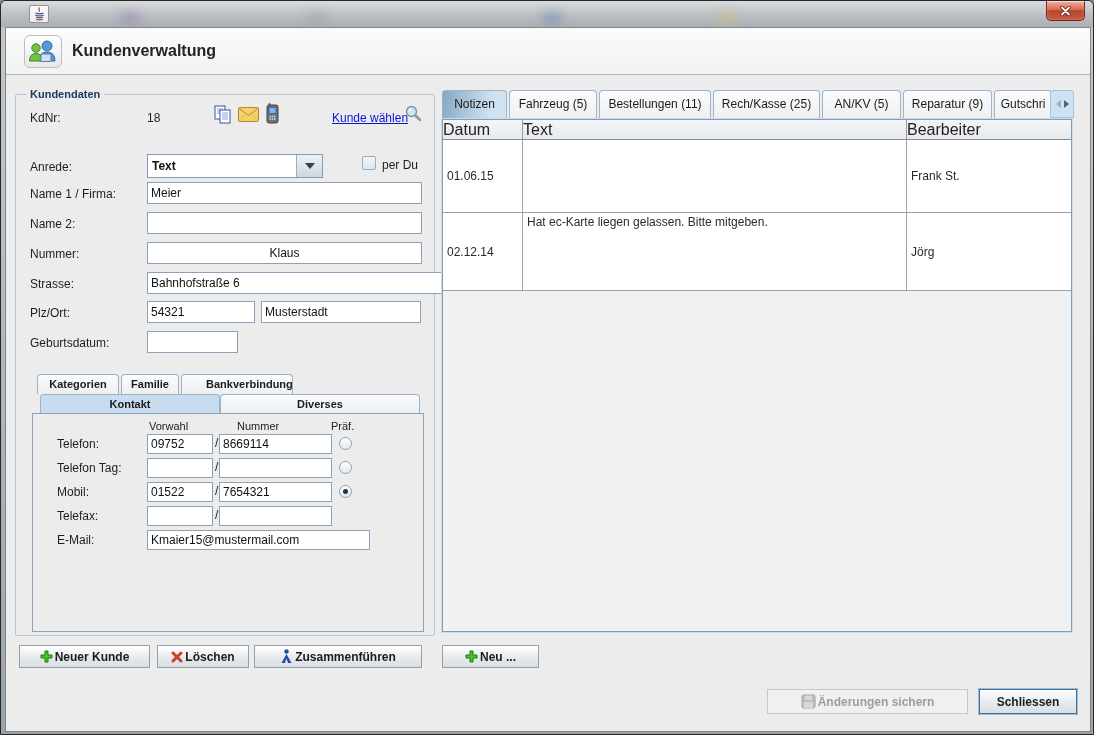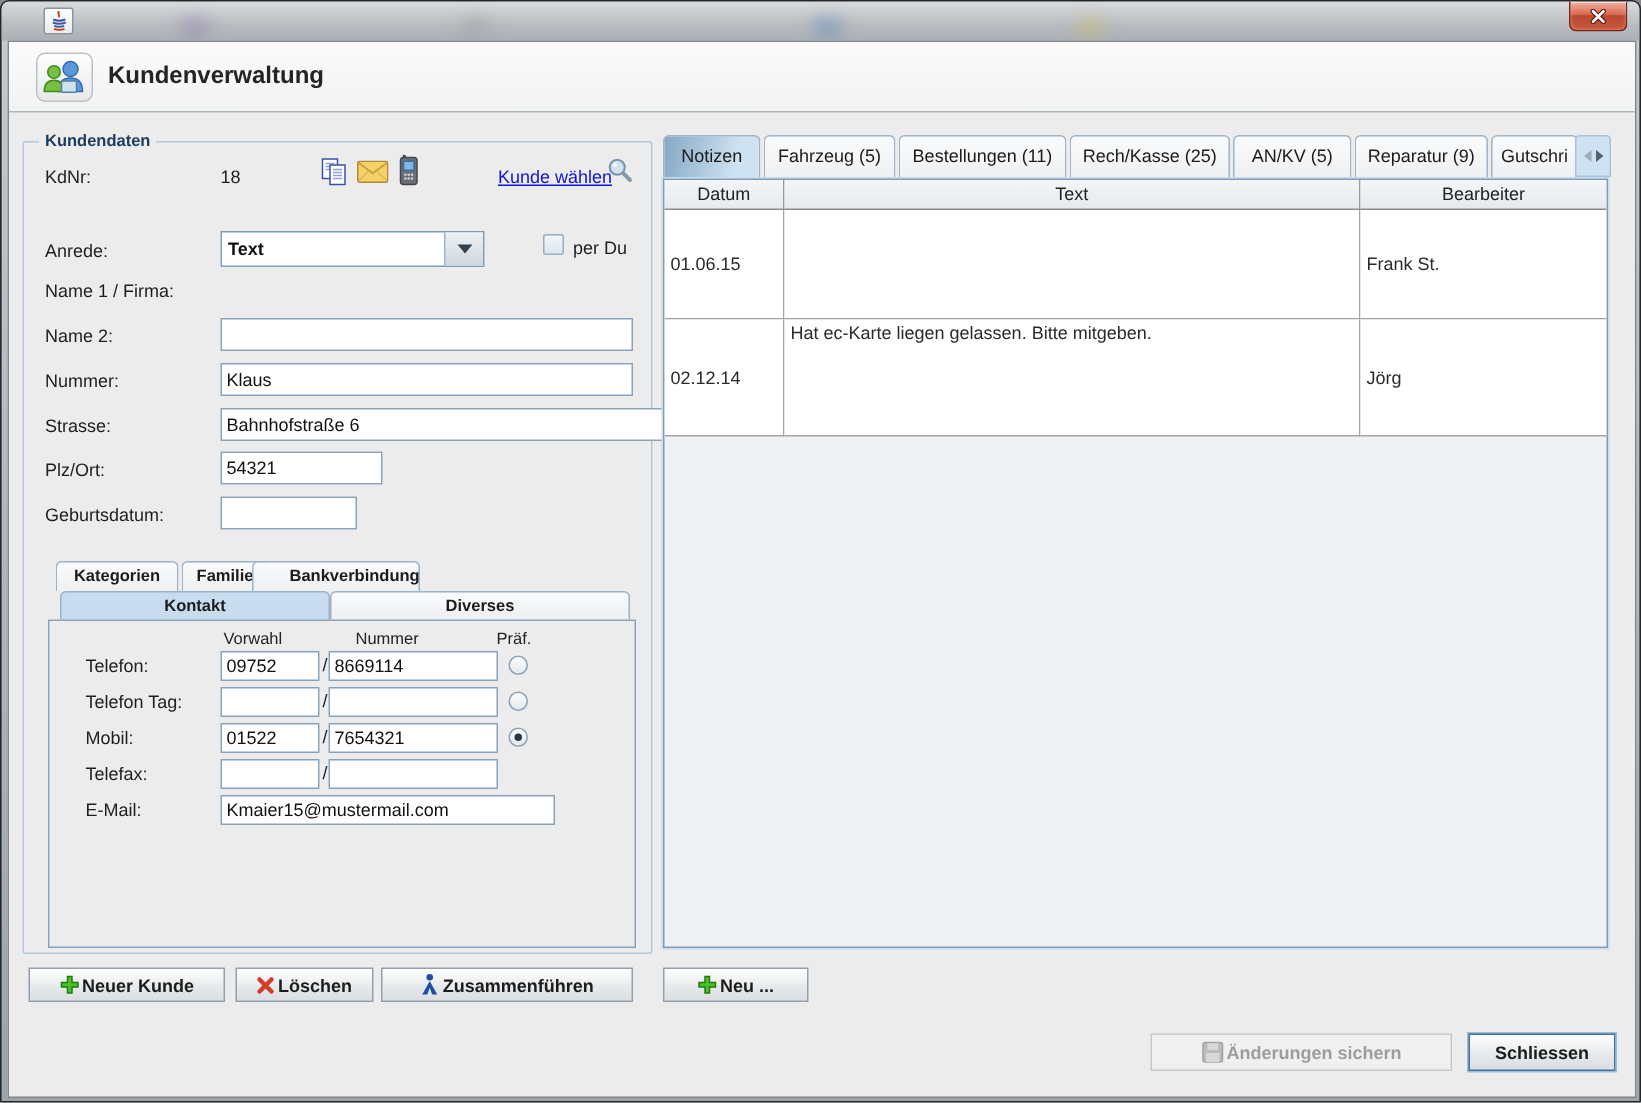--- a/index.html
+++ b/index.html
@@ -89,22 +89,22 @@
   .arr-l { width:0; height:0; border-top:4px solid transparent; border-bottom:4px solid transparent;
     border-right:5px solid #9fb0bd; }
   .arr-r { width:0; height:0; border-top:4px solid transparent; border-bottom:4px solid transparent;
     border-left:5px solid #51626f; }
 
   
   .table-wrap { position:absolute; left:436px; top:91px; width:630px; height:513px;
     border:1px solid #7f9db9; box-shadow:0 0 0 1px #cadcec; background:#f0f1f2; overflow:hidden; }
   .trow { display:grid; grid-template-columns:80px 384px 1fr; }
   .hcell { background:linear-gradient(#f3f5f7,#e6eaee); border-right:1px solid #9a9a9a;
-    border-bottom:1px solid #8a8a8a; height:20px; line-height:19px; text-align:center;
-    font-size:12px; color:#222; }
+    border-bottom:1px solid #8a8a8a; height:20px; line-height:19px; 
+    font-size:16px; color:#222; }
   .hcell:last-child { border-right:none; }
   .bcell { background:#fff; border-right:1px solid #a2a2a2; border-bottom:1px solid #a2a2a2;
     font-size:12px; color:#2a2a2a; padding:2px 4px; display:flex; align-items:center; }
   .bcell:last-child { border-right:none; }
   .bcell.top { align-items:flex-start; }
   .r1 .bcell { height:73px; }
   .r2 .bcell { height:78px; }
 
   .slash { position:absolute; font-size:12px; color:#222; z-index:2; }
 
@@ -202,39 +202,41 @@
     <div class="combo" style="left:141px; top:126px; width:176px;">
       <div class="combo-text">Text</div>
       <div class="combo-btn">
         <div class="tri-down"></div>
       </div>
     </div>
     <div class="checkbox" style="left:356px; top:128px;"></div>
     <div class="lbl" style="left:376px; top:129px;">per Du</div>
 
     <div class="lbl" style="left:24px; top:158px;">Name 1 / Firma:</div>
+    <input class="tin" style="left: 141px; top: 154px; width: 275px;" value="Meier">
 
     <div class="lbl" style="left:24px; top:188px;">Name 2:</div>
     <input class="tin" style="left: 141px; top: 184px; width: 275px;" value="">
 
     <div class="lbl" style="left:24px; top:218px;">Nummer:</div>
-    <input class="tin" style="left: 141px; top: 214px; width: 275px;" value="Klaus">
+    <input class="tin" style="left: 141px; top: 214px; width: 275px; text-align: center;" value="Klaus">
 
     <div class="lbl" style="left:24px; top:248px;">Strasse:</div>
     <input class="tin" style="left: 141px; top: 244px; width: 309px;" value="Bahnhofstraße 6">
 
     <div class="lbl" style="left:24px; top:277px;">Plz/Ort:</div>
     <input class="tin" style="left: 141px; top: 273px; width: 108px;" value="54321">
+    <input class="tin" style="left: 255px; top: 273px; width: 160px;" value="Musterstadt">
 
     <div class="lbl" style="left:24px; top:307px;">Geburtsdatum:</div>
     <input class="tin" style="left: 141px; top: 303px; width: 91px;" value="">
 
     <div class="dtab" style="left:31px; top:346px; width:82px;">Kategorien</div>
     <div class="dtab" style="left:115px; top:346px; width:58px;">Familie</div>
-    <div class="dtab" style="left:162px; top:346px; width:112px;padding-left:24px;">Bankverbindung</div>
+    <div class="dtab" style="left:175px; top:346px; width:112px;padding-left:24px;">Bankverbindung</div>
 
     <div class="dtab selected" style="left:34px; top:366px; width:180px; height:19px;">Kontakt</div>
     <div class="dtab" style="left:214px; top:366px; width:200px; height:19px;text-align:center;">Diverses</div>
 
     <div class="dpanel"></div>
 
     <div class="colhead" style="left:143px; top:392px;">Vorwahl</div>
     <div class="colhead" style="left:231px; top:392px;">Nummer</div>
     <div class="colhead" style="left:325px; top:392px;">Präf.</div>
 

